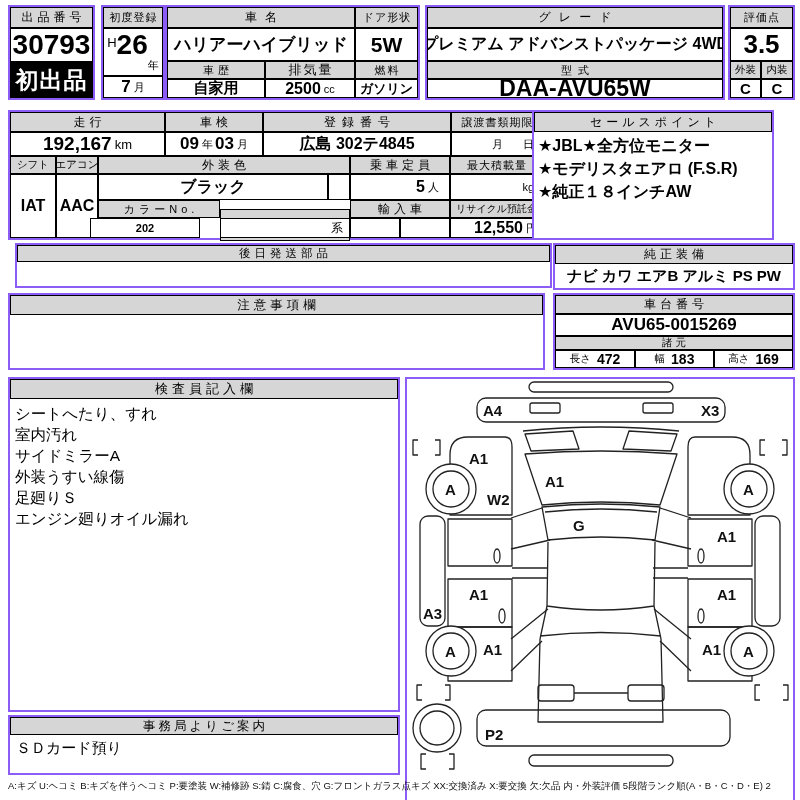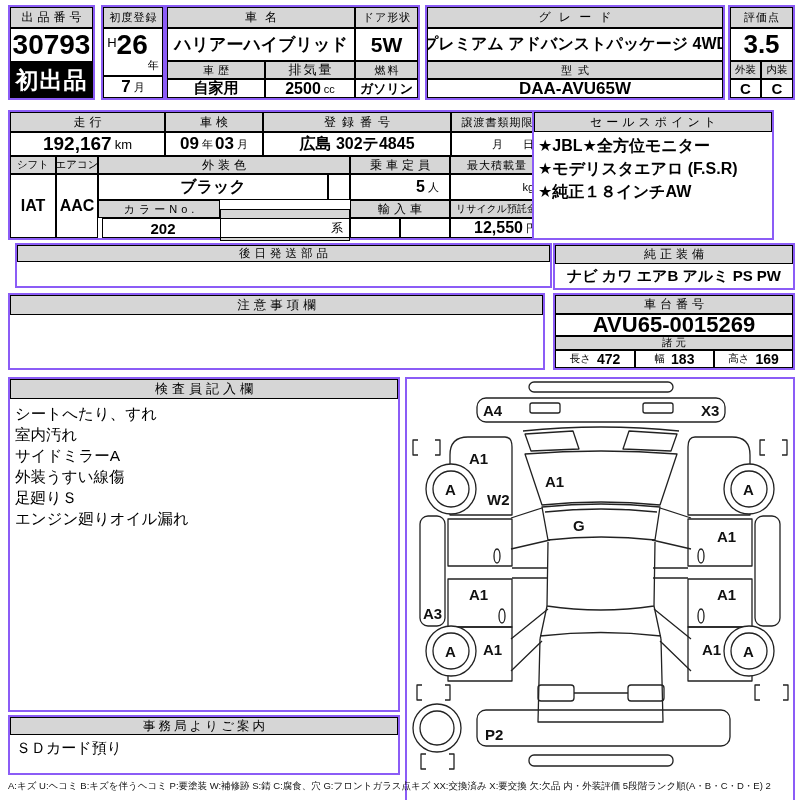--- a/index.html
+++ b/index.html
@@ -54,21 +54,21 @@
       <span class="b" style="font-size:16px;">2500</span>
         <span class="unit">cc</span>
     </div>
     <div class="cell b" style="left:188px;top:72px;width:63px;height:19px;font-size:13px;">ガソリン</div>
   </div>
 
   <div class="box" style="left:425px;top:5px;width:300px;height:95px;">
     <div class="cell hd" style="left:0;top:0;width:296px;height:21px;letter-spacing:8px;text-indent:8px;">グレード</div>
     <div class="cell b" style="left:0;top:21px;width:296px;height:33px;font-size:16px;">プレミアム アドバンストパッケージ 4WD</div>
     <div class="cell hd" style="left:0;top:54px;width:296px;height:18px;font-size:11px;letter-spacing:6px;text-indent:6px;">型式</div>
-    <div class="cell b" style="left:0;top:72px;width:296px;height:19px;font-size:17px;">DAA-AVU65W</div>
+    <div class="cell b" style="left:0;top:72px;width:296px;height:19px;font-size:23px;">DAA-AVU65W</div>
   </div>
 
   <div class="box" style="left:728px;top:5px;width:67px;height:95px;">
     <div class="cell hd" style="left:0;top:0;width:63px;height:21px;font-size:11px;letter-spacing:1px;text-indent:1px;">評価点</div>
     <div class="cell b" style="left:0;top:21px;width:63px;height:33px;font-size:26px;">3.5</div>
     <div class="cell hd" style="left:0;top:54px;width:31px;height:18px;font-size:10.5px;letter-spacing:0;text-indent:0;">外装</div>
     <div class="cell hd" style="left:31px;top:54px;width:32px;height:18px;font-size:10.5px;letter-spacing:0;text-indent:0;">内装</div>
     <div class="cell b" style="left:0;top:72px;width:31px;height:19px;font-size:15px;">C</div>
     <div class="cell b" style="left:31px;top:72px;width:32px;height:19px;font-size:15px;">C</div>
   </div>
@@ -111,21 +111,21 @@
     </div>
     <div class="cell" style="left:440px;top:62px;width:93px;height:26px;justify-content:flex-end;padding-right:8px;">
       <span class="unit">kg</span>
     </div>
 
     <div class="cell hd" style="left:88px;top:88px;width:122px;height:18px;font-size:11px;">カラーNo.</div>
     <div class="cell hd" style="left:210px;top:97px;width:130px;height:32px;">内装色</div>
     <div class="cell hd" style="left:340px;top:88px;width:100px;height:18px;">輸入車</div>
     <div class="cell hd" style="left:440px;top:88px;width:93px;height:18px;font-size:10px;letter-spacing:0;text-indent:0;">リサイクル預託金</div>
 
-    <div class="cell b" style="left:92px;top:106px;width:122px;height:20px;font-size:15px;">202</div>
+    <div class="cell b" style="left:80px;top:106px;width:110px;height:20px;font-size:11px;">202</div>
     <div class="cell" style="left:210px;top:106px;width:130px;height:20px;justify-content:flex-end;padding-right:6px;font-size:12px;">系</div>
     <div class="cell" style="left:340px;top:106px;width:50px;height:20px;"></div>
     <div class="cell" style="left:390px;top:106px;width:50px;height:20px;"></div>
     <div class="cell" style="left:440px;top:106px;width:93px;height:20px;justify-content:flex-end;padding-right:5px;">
       <span class="b" style="font-size:16px;">12,550</span>
         <span class="unit">円</span>
     </div>
   </div>
 
   <div class="box" style="left:532px;top:110px;width:242px;height:130px;">
@@ -145,21 +145,21 @@
     <div class="cell hd" style="left:0;top:0;width:238px;height:19px;">純正装備</div>
     <div class="cell b" style="left:0;top:19px;width:238px;height:24px;font-size:15px;border:none;">ナビ カワ エアB アルミ PS PW</div>
   </div>
 
   <div class="box" style="left:8px;top:293px;width:537px;height:77px;">
     <div class="cell hd" style="left:0;top:0;width:533px;height:20px;font-size:12.5px;">注意事項欄</div>
   </div>
 
   <div class="box" style="left:553px;top:293px;width:242px;height:77px;">
     <div class="cell hd" style="left:0;top:0;width:238px;height:19px;">車台番号</div>
-    <div class="cell b" style="left:0;top:19px;width:238px;height:22px;font-size:22px;">AVU65-0015269</div>
+    <div class="cell b" style="left:0;top:19px;width:238px;height:22px;font-size:17px;">AVU65-0015269</div>
     <div class="cell hd" style="left:0;top:41px;width:238px;height:14px;font-size:10.5px;letter-spacing:3px;text-indent:3px;">諸元</div>
     <div class="cell" style="left:0;top:55px;width:80px;height:18px;gap:6px;">
       <span style="font-size:10.5px;">長さ</span>
         <span class="b" style="font-size:14px;">472</span>
     </div>
     <div class="cell" style="left:80px;top:55px;width:79px;height:18px;gap:6px;">
       <span style="font-size:10.5px;">幅</span>
         <span class="b" style="font-size:14px;">183</span>
     </div>
     <div class="cell" style="left:159px;top:55px;width:79px;height:18px;gap:6px;">

